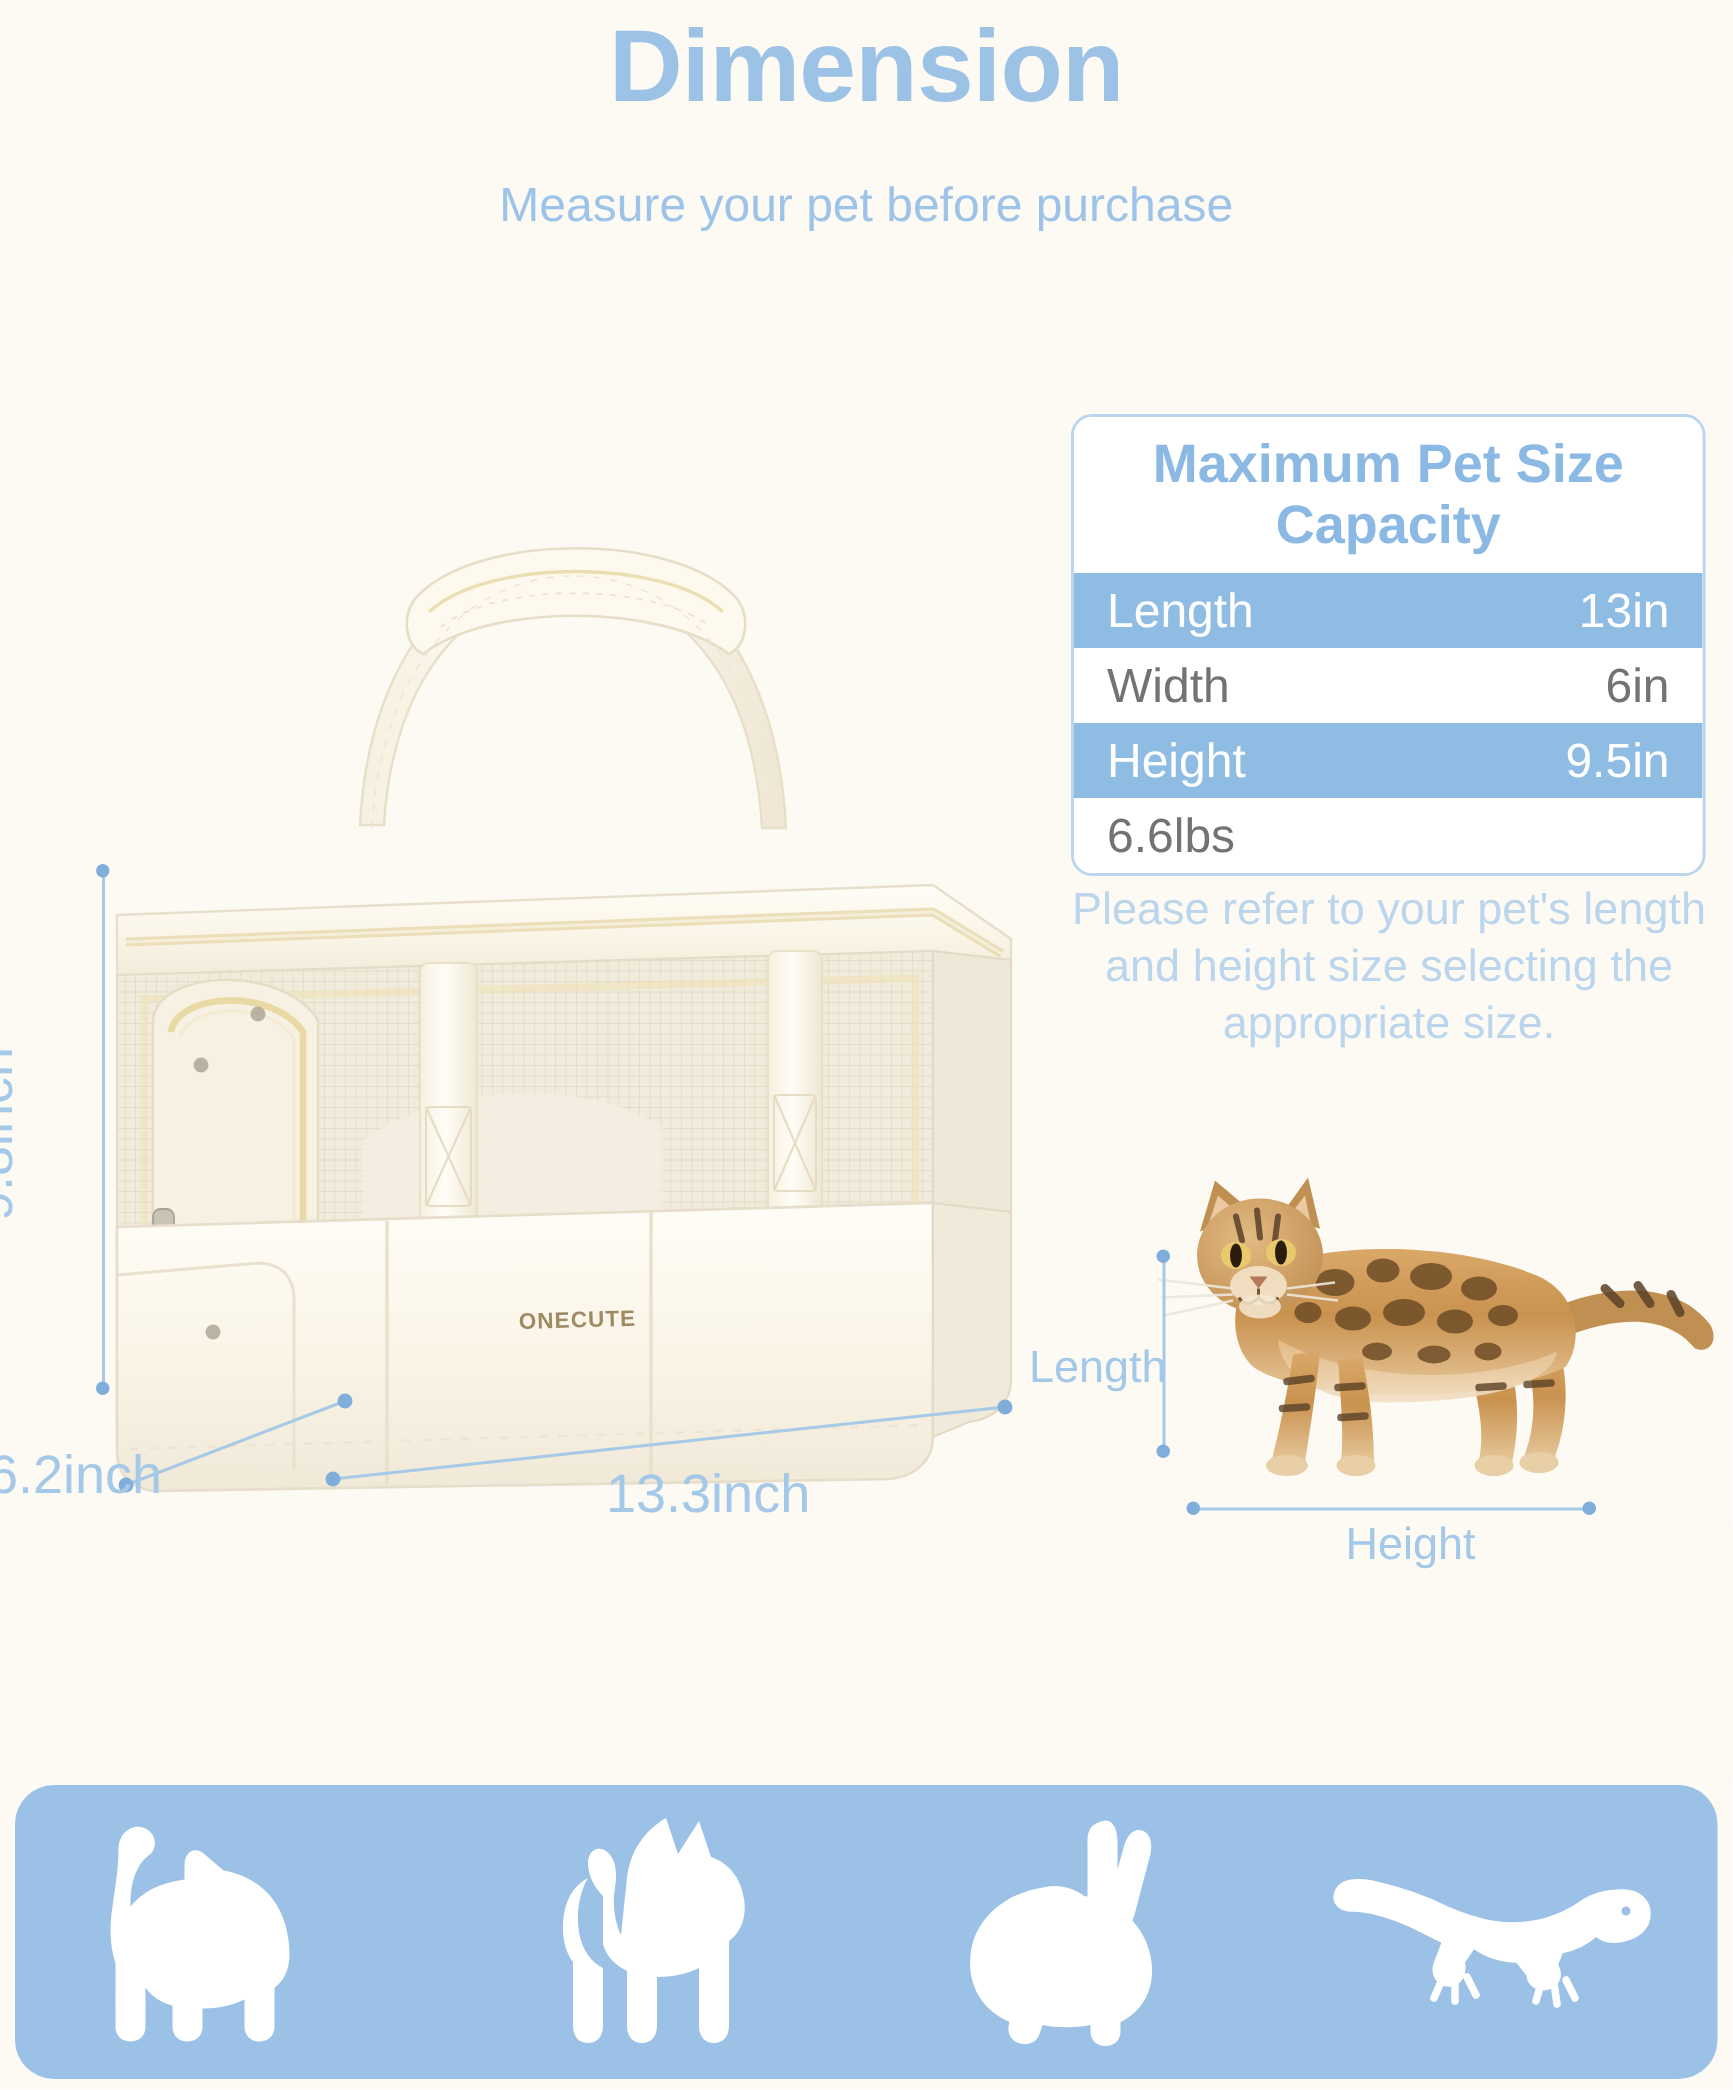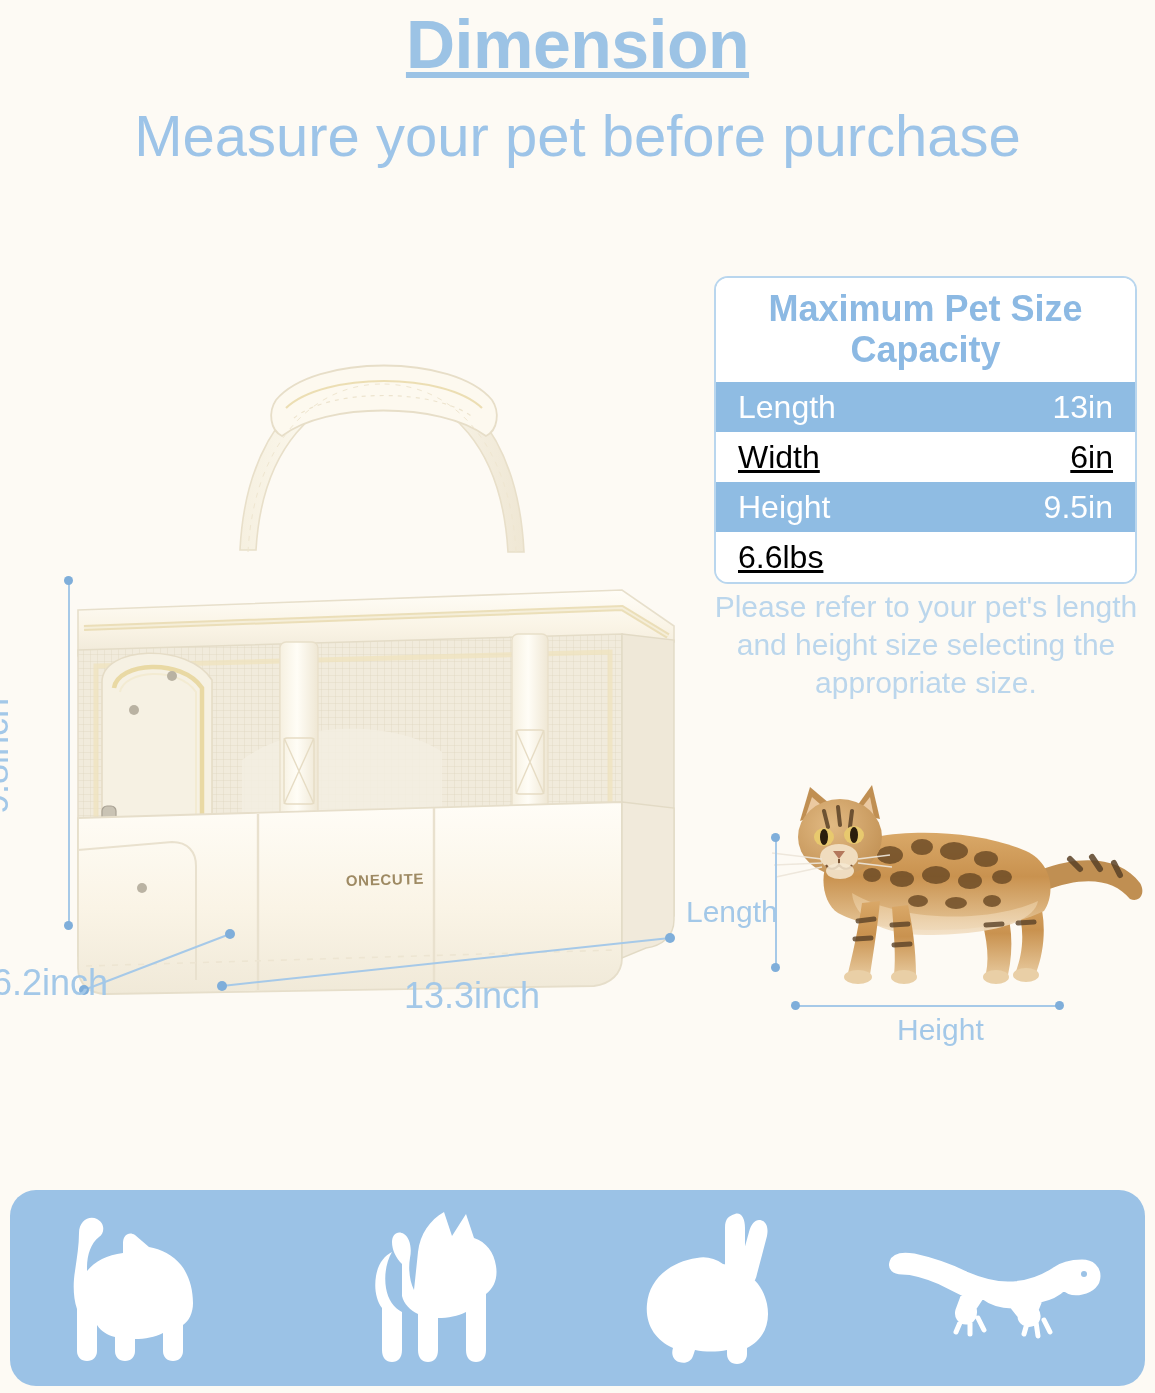--- a/index.html
+++ b/index.html
@@ -24,29 +24,28 @@
     position: absolute;
     top: 2px;
     left: 0;
     width: 1155px;
     text-align: center;
     font-size: 68px;
     font-weight: 700;
     color: #9CC3E5;
     letter-spacing: -0.5px;
     line-height: 84px;
-    text-decoration: underline;
   }
   #header-subtitle {
     position: absolute;
     top: 108px;
     left: 0;
     width: 1155px;
     text-align: center;
-    font-size: 58px;
+    font-size: 32px;
     font-weight: 400;
     color: #9DC4E8;
     line-height: 56px;
   }
 
   
   #capacity-card {
     position: absolute;
     left: 714px;
     top: 276px;
@@ -72,21 +71,21 @@
     padding: 0 22px;
     font-size: 32px;
   }
   .cap-row.shaded { background: #8FBCE3; }
   .cap-row.plain  { background: #FFFFFF; }
   .cap-row .cap-label { flex: 1; text-align: left; }
   .cap-row .cap-value { text-align: right; }
   .cap-row.shaded .cap-label,
   .cap-row.shaded .cap-value { color: #FFFFFF; }
   .cap-row.plain .cap-label,
-  .cap-row.plain .cap-value { color: #000000; text-decoration: underline; }
+  .cap-row.plain .cap-value { color: #737373; }
 
   #capacity-note {
     position: absolute;
     left: 700px;
     top: 588px;
     width: 452px;
     text-align: center;
     font-size: 30px;
     line-height: 38px;
     color: #BBD6EC;

